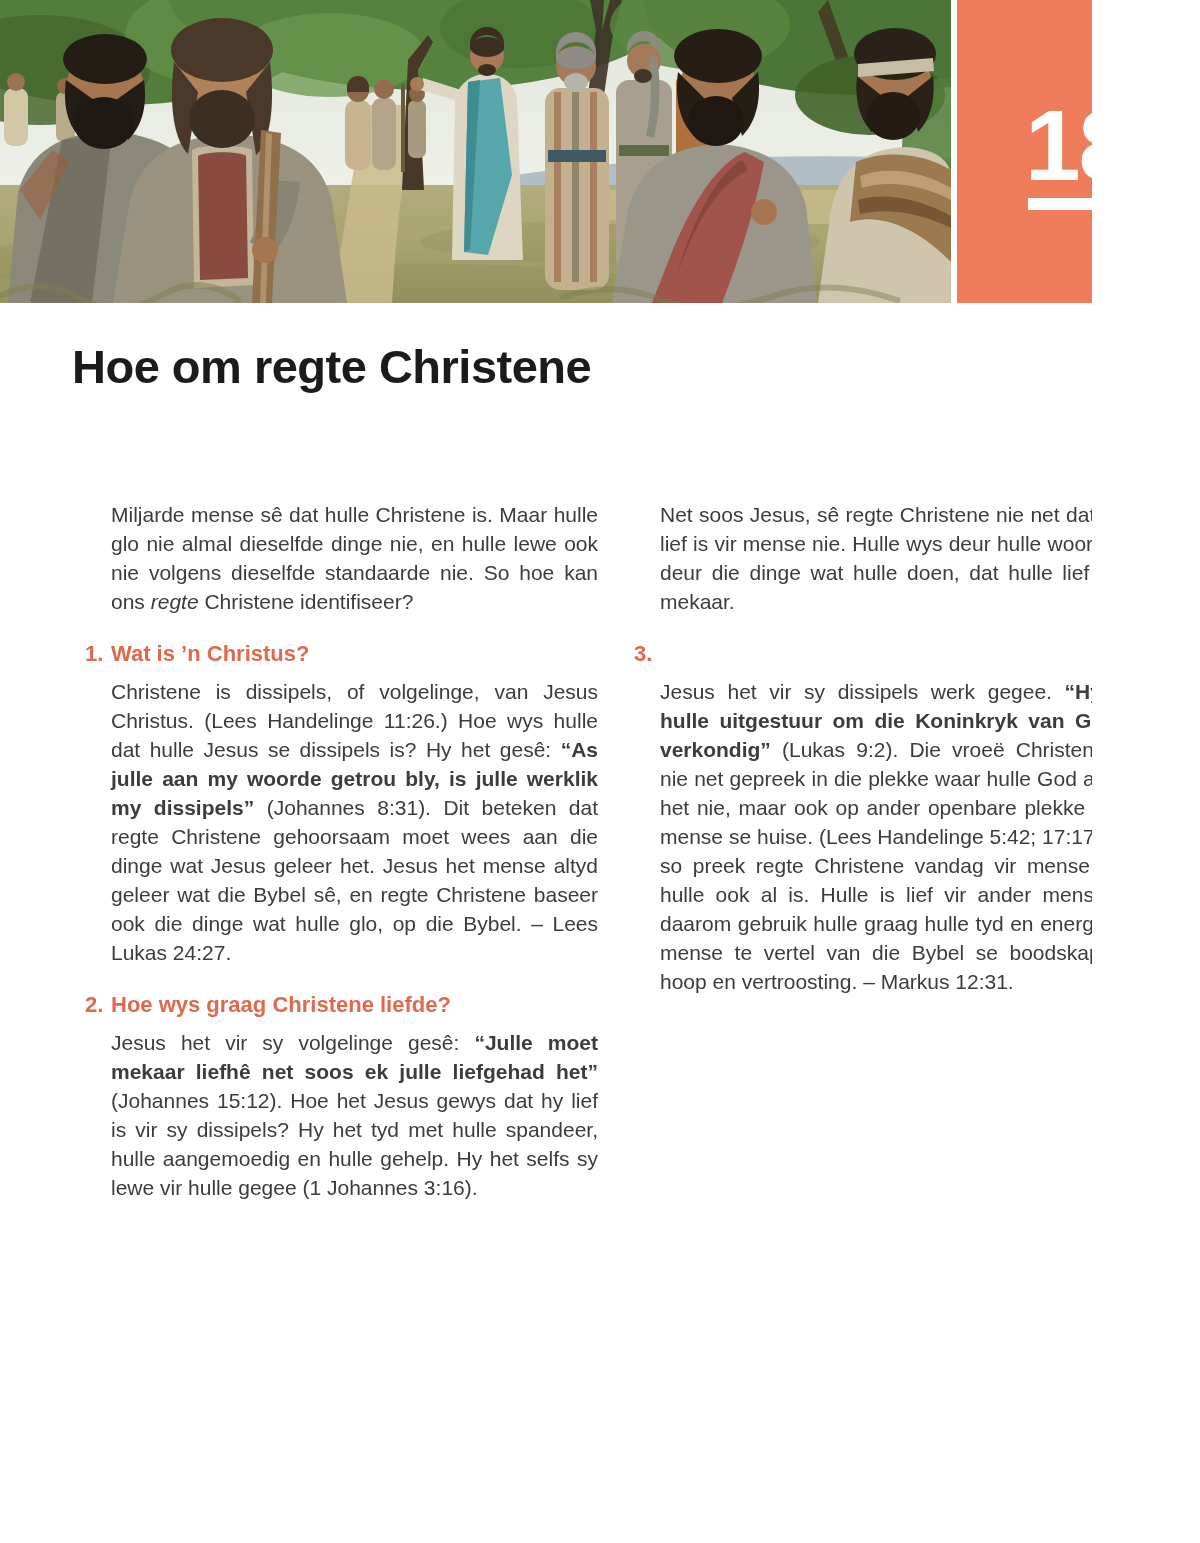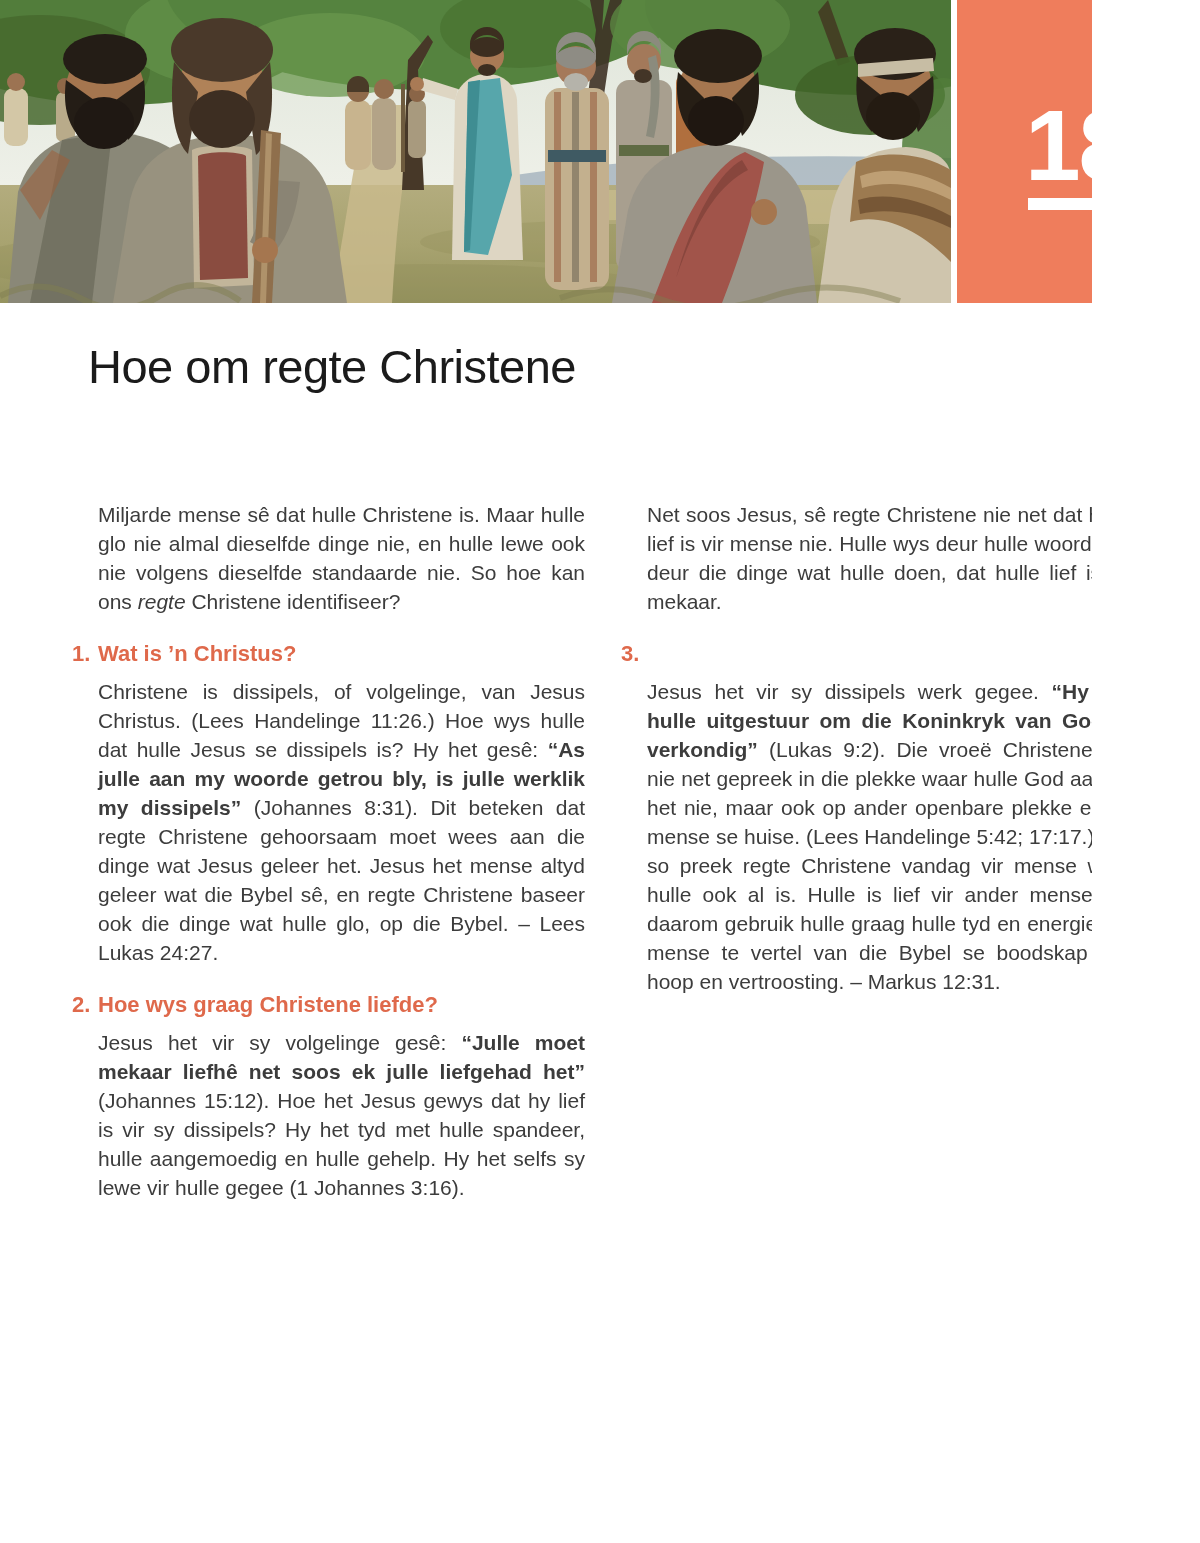--- a/index.html
+++ b/index.html
@@ -11,25 +11,25 @@
   .hero-photo { position:absolute; left:0; top:0; width:951px; height:303px; overflow:hidden; background:#d7dcd2; }
   .hero-photo svg { display:block; width:951px; height:303px; }
   .lesson-badge { position:absolute; left:957px; top:0; width:243px; height:303px; background:var(--accent,#ef7d5c); }
   .lesson-number { position:absolute; top:95px; left:0; width:100%; text-align:center;
                    font-size:100px; line-height:100px; font-weight:700; color:#ffffff; letter-spacing:-2px; }
   .lesson-underline { position:absolute; top:198px; left:50%; transform:translateX(-50%);
                       width:102px; height:12px; background:#ffffff; }
 
   
   .page-title { position:absolute; left:72px; top:338px; width:780px;
-                font-size:47px; line-height:57px; font-weight:400; color:var(--title,#1b1b1b);
-                letter-spacing:-0.5px;margin-left:16px; }
+                font-size:47px; line-height:57px; font-weight:700; color:var(--title,#1b1b1b);
+                letter-spacing:-0.5px; }
 
   
-  .col { position:absolute; top:500px; font-size:21px; line-height:29px; color:var(--body,#3c3c3c); }
+  .col { position:absolute; top:500px; font-size:21px; line-height:29px; color:var(--body,#3c3c3c);margin-left:13px; }
   .col-left  { left:72px;  width:513px; }
   .col-right { left:621px; width:512px; }
   .body-para { text-align:justify; padding-left:26px; hyphens:auto; -webkit-hyphens:auto; }
   .section { margin-top:26px; }
   .sec-heading { display:flex; align-items:baseline; font-size:22px; line-height:24px; font-weight:700;
                  color:var(--heading,#df694b); margin-bottom:11px; }
   .sec-num { flex:0 0 26px; width:26px; }
   .seg-bold { font-weight:700; }
   .seg-italic { font-style:italic; }
 </style>

